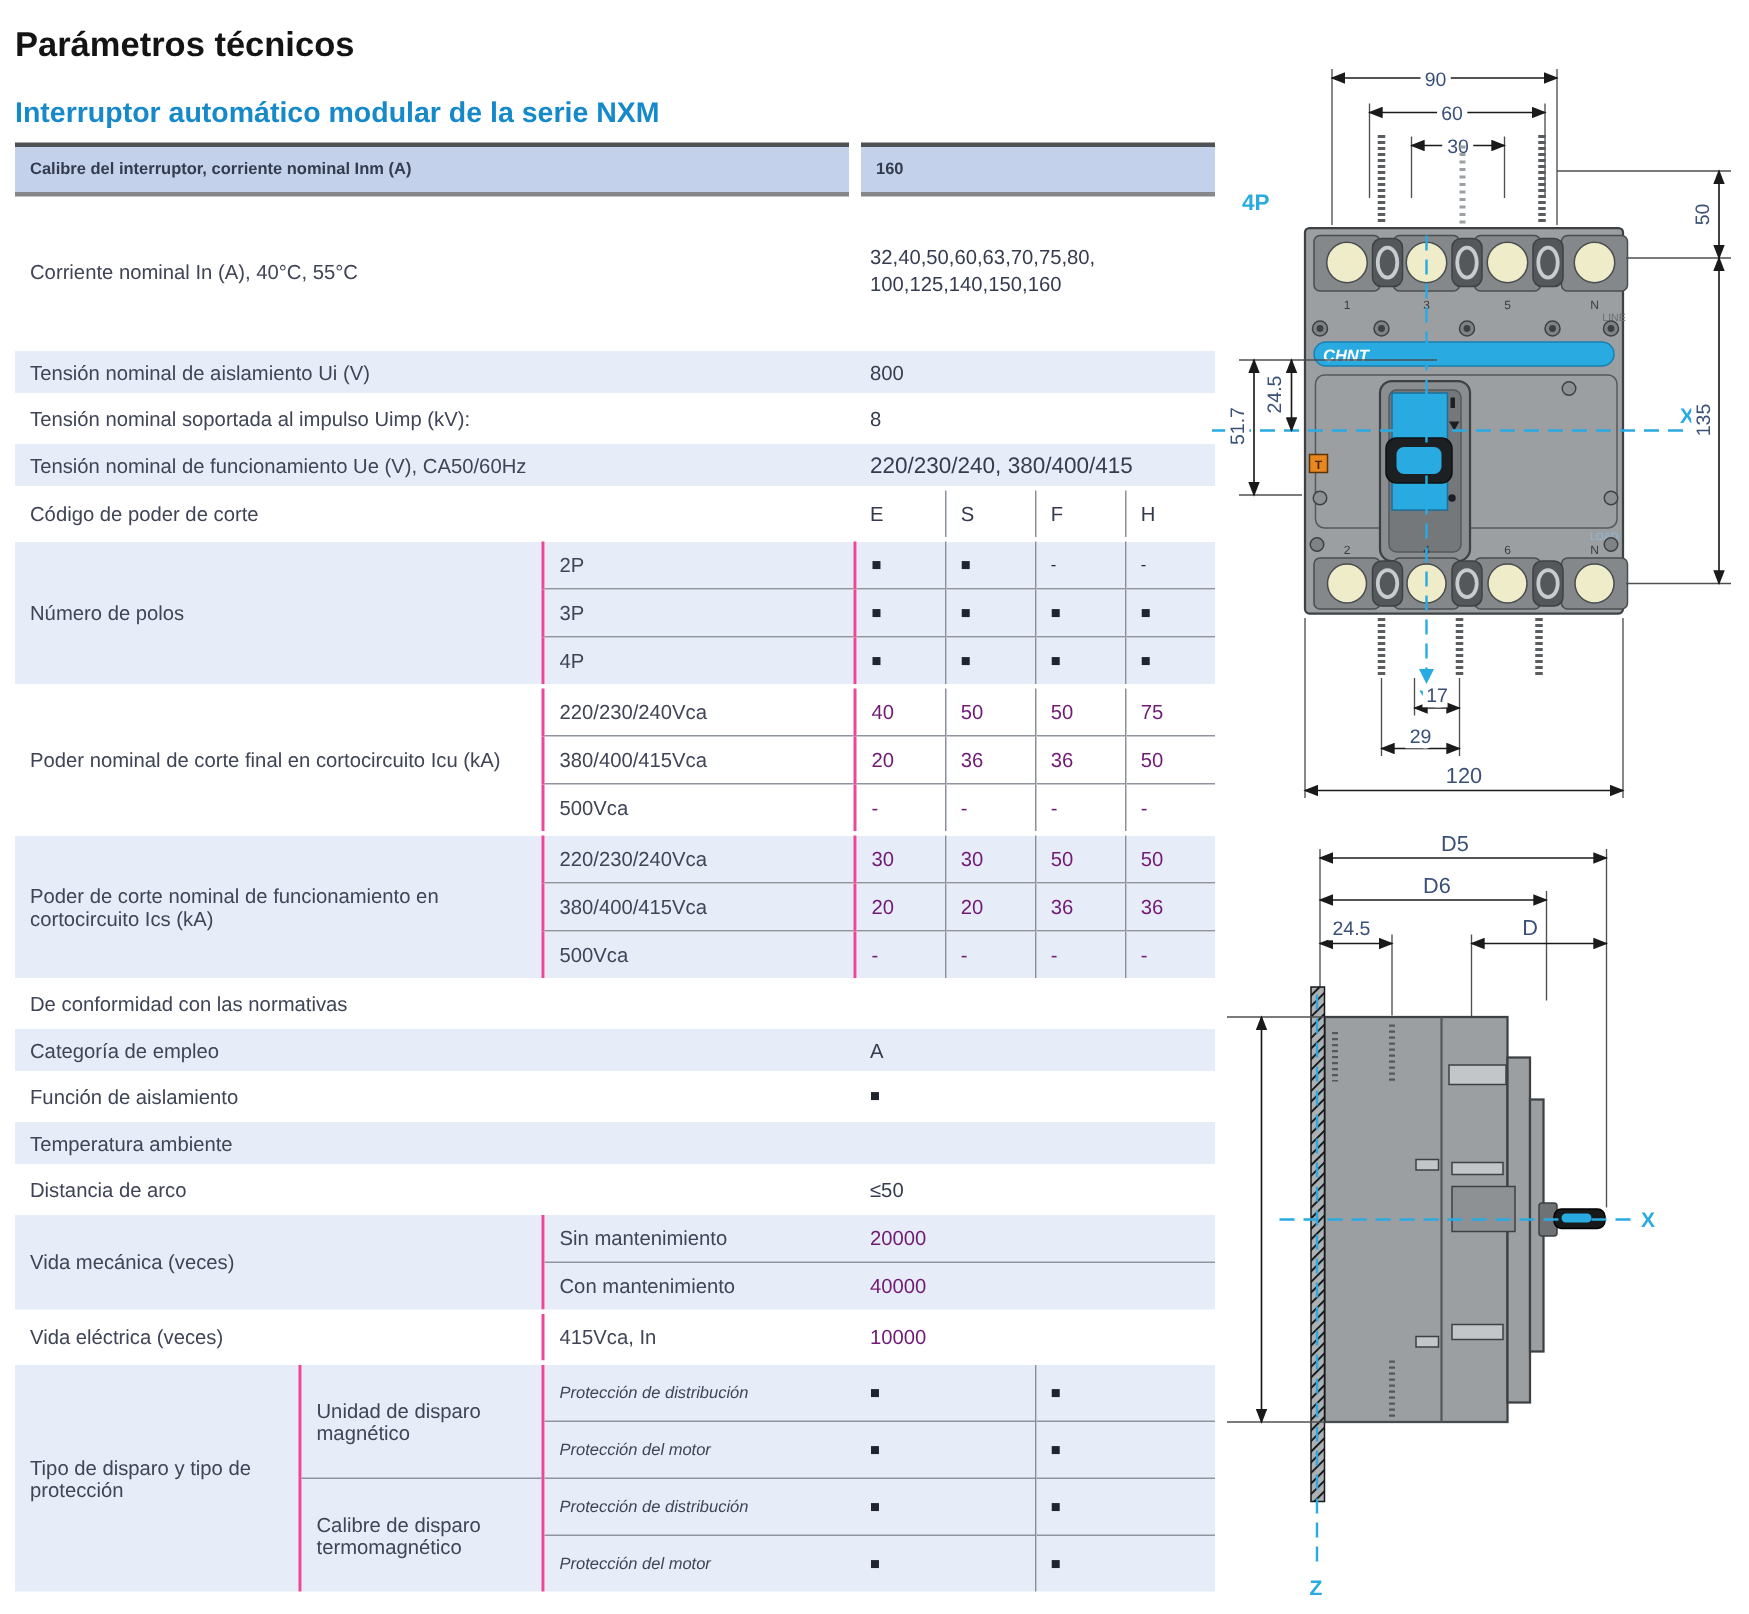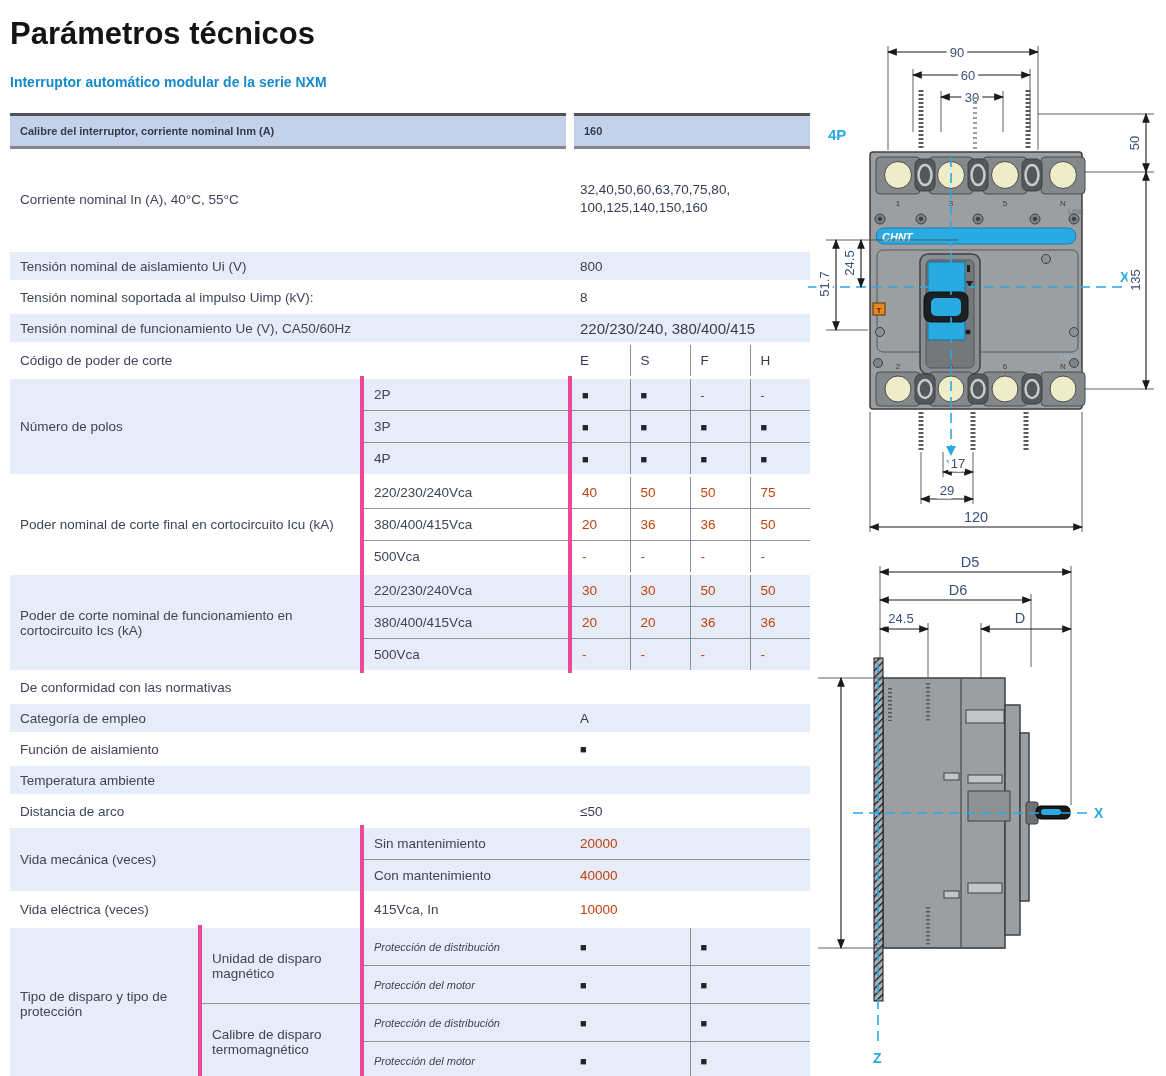--- a/index.html
+++ b/index.html
@@ -1,33 +1,33 @@
 <!DOCTYPE html>
 <html><head>
 <meta charset="utf-8">
 <style>
   html,body{margin:0;padding:0;background:#fff;}
   .page{position:relative;width:1166px;height:1076px;background:#fff;
         font-family:"Liberation Sans","DejaVu Sans",sans-serif;overflow:hidden;}
   .left{position:absolute;left:10px;top:0;width:806px;}
-  h1.title{margin:16px 0 0 0;font-size:31px;font-weight:700;color:#141414;letter-spacing:0;}
-  h2.subtitle{margin:22px 0 23px 0;font-size:14px;font-weight:700;color:#1589ca;}
+  h1.title{margin:16px 0 0 0;font-size:23px;font-weight:700;color:#141414;letter-spacing:0;}
+  h2.subtitle{margin:22px 0 8px 0;font-size:19px;font-weight:700;color:#1589ca;}
   table.tbl{border-collapse:collapse;table-layout:fixed;width:800px;font-size:13.5px;color:#3f4456;}
   table.tbl td,table.tbl th{padding:2px 6px 2px 10px;vertical-align:middle;text-align:left;
         font-weight:400;overflow:hidden;}
   tr.thead th{background:#c3d2ea;font-weight:700;color:#343b4e;height:26px;
         border-top:3px solid #4f5154;border-bottom:3px solid #85878b;font-size:11px;}
   th.hv{border-left:8px solid #ffffff;}
   tr.g>td{border-top:3px solid #ffffff;}
   tr.alt>td{background:#e7edf8;}
   td.tl{border-top:1px solid #8f949e;}
   td.bl{border-left:1px solid #8a9099;}
-  td.vr{border-left:4px solid #ec4899;margin-left:44px;}
+  td.vr{border-left:2px solid #ec4899;margin-left:44px;}
   td.pre{white-space:pre-line;line-height:1.35;}
-  td.c{padding-left:16px;color:#c2410c;}
+  td.c{padding-left:16px;color:#701a75;}
   td.hd{font-weight:700;color:#343b4e;padding-left:16px;}
   td.mk{font-size:11px;color:#20242e;}
   td.small{font-size:15px;}
   td.sub2{font-size:11px;padding-right:0;font-style:italic;}
   tr.rh-head>td{height:96px;}
   tr.rh-s>td{height:24px;}
   tr.rh-g>td{height:27px;}
   tr.rh-t>td{height:33px;}
   .val{color:#363c50;}
   svg text{font-family:"Liberation Sans","DejaVu Sans",sans-serif;}

